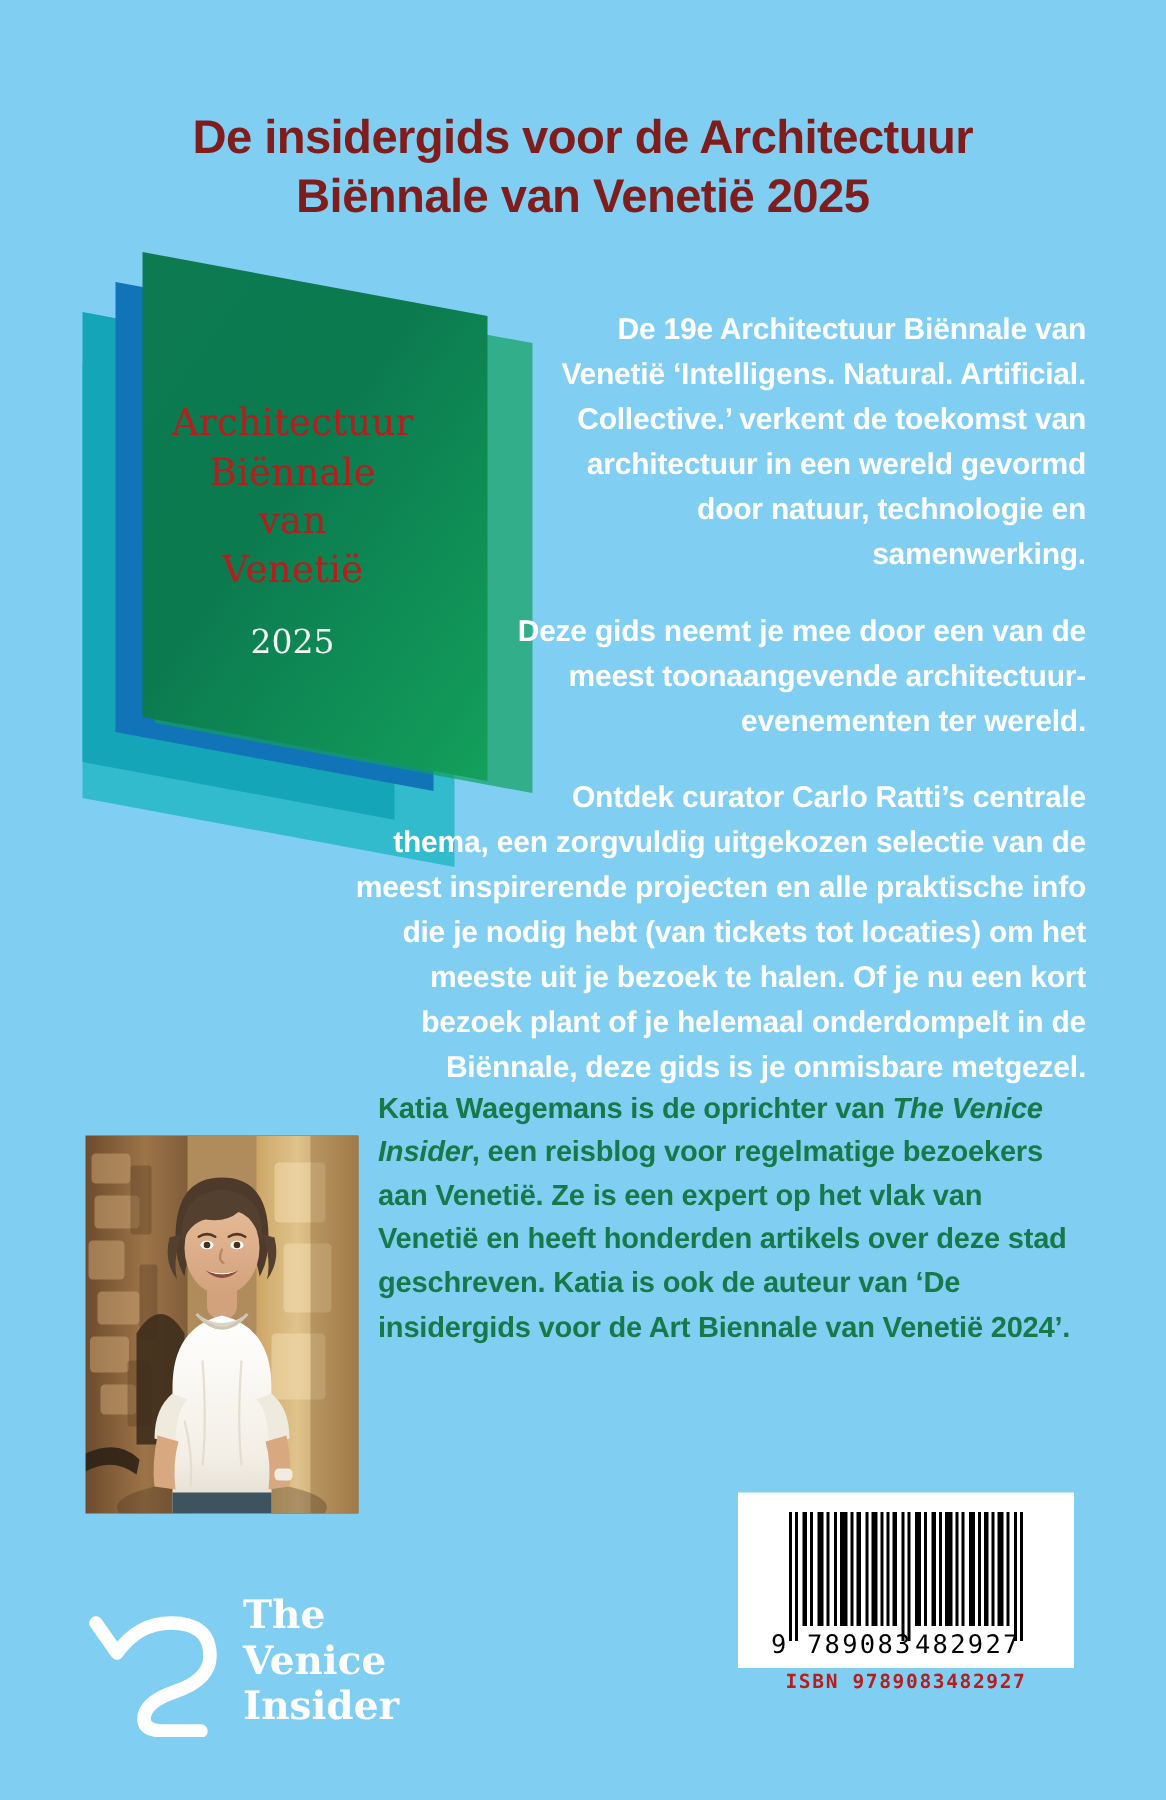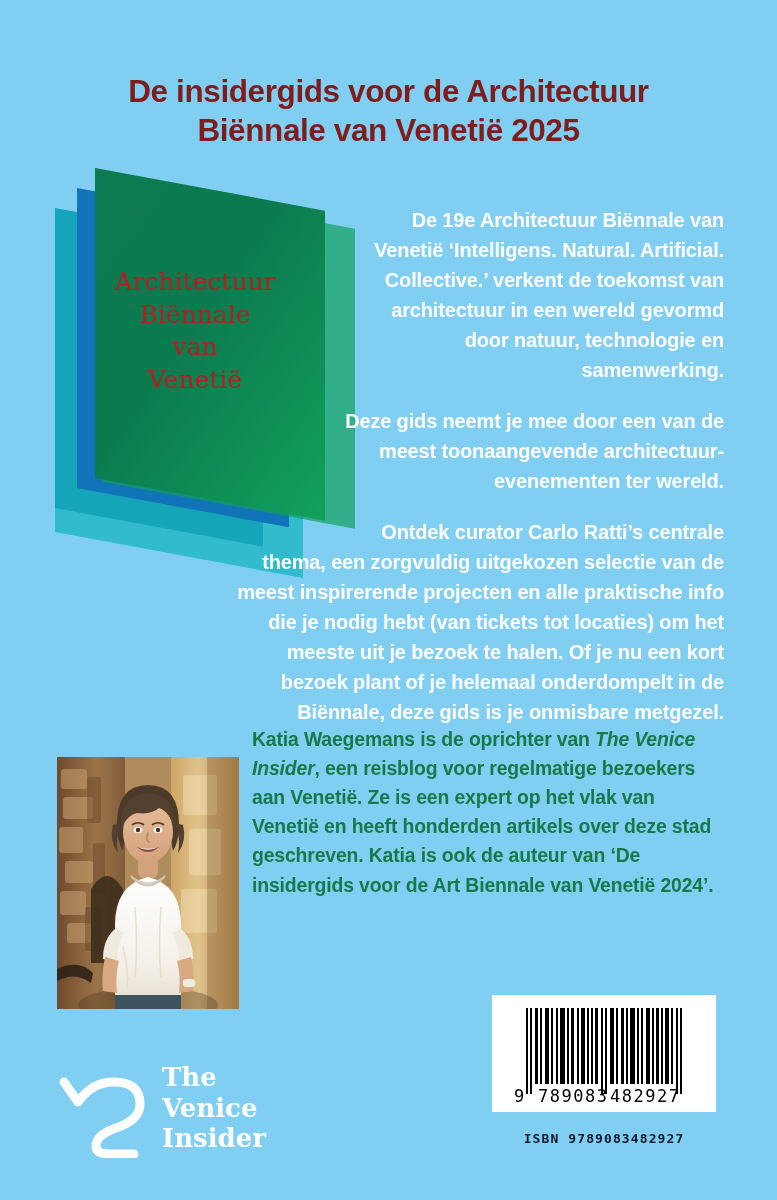--- a/index.html
+++ b/index.html
@@ -195,23 +195,23 @@
     width: 224px;
   }
   .barcode-box {
     background: #ffffff;
     padding: 9px 12px 4px 12px;
     box-sizing: border-box;
     width: 224px;
   }
   .barcode-box svg { display: block; width: 100%; height: 104px; }
   .isbn-line {
-    margin-top: 19px;
+    margin-top: 2px;
     text-align: center;
-    color: #0f172a;
+    color: #b91c1c;
     font-family: "DejaVu Sans Mono", "Liberation Mono", monospace;
     font-size: 13px;
     letter-spacing: 1.1px;
     font-weight: 700;
   }
 </style>
 </head>
 <body>
 
 <div class="headline">De insidergids voor de Architectuur
@@ -220,20 +220,21 @@
 <div class="cover-art">
   <div class="layer layer-teal-lt"></div>
   <div class="layer layer-teal"></div>
   <div class="layer layer-blue"></div>
   <div class="layer layer-green-lt"></div>
   <div class="layer layer-green"></div>
   <div class="cover-title">Architectuur
 Biënnale
 van
 Venetië</div>
+  <div class="cover-year">2025</div>
 </div>
 
 <div class="blurb">
   <div class="floater"></div>
   <p class="narrow">De 19e Architectuur Biënnale van Venetië ‘Intelligens. Natural. Artificial. Collective.’ verkent de toekomst van architectuur in een wereld gevormd door natuur, technologie en samenwerking.</p>
   <p class="narrow">Deze gids neemt je mee door een van de meest toonaangevende architectuur-evenementen ter wereld.</p>
   <p>Ontdek curator Carlo Ratti’s centrale thema, een zorgvuldig uitgekozen selectie van de meest inspirerende projecten en alle praktische info die je nodig hebt (van tickets tot locaties) om het meeste uit je bezoek te halen. Of je nu een kort bezoek plant of je helemaal onderdompelt in de Biënnale, deze gids is je onmisbare metgezel.</p>
 </div>
 
 <div class="author-photo">

